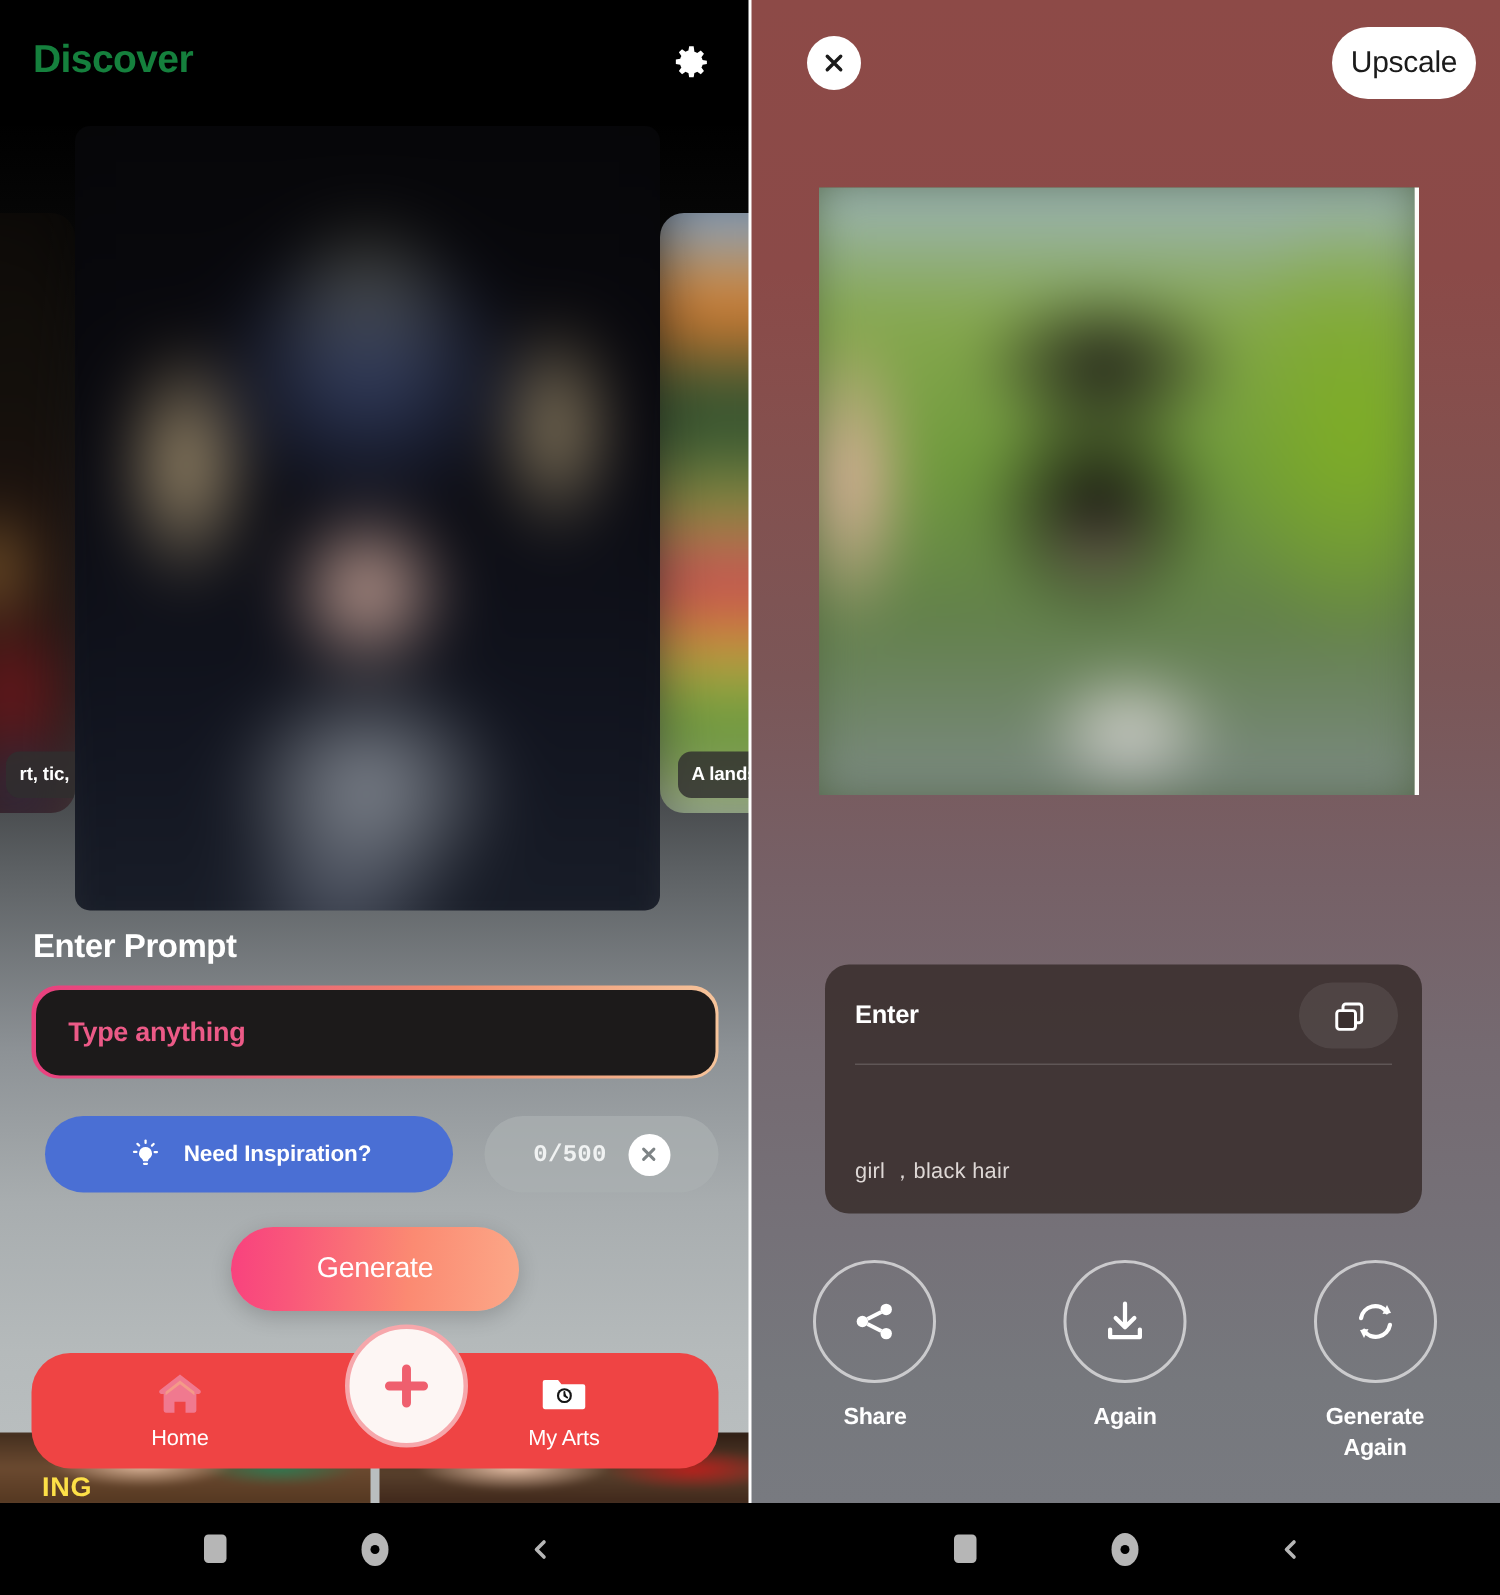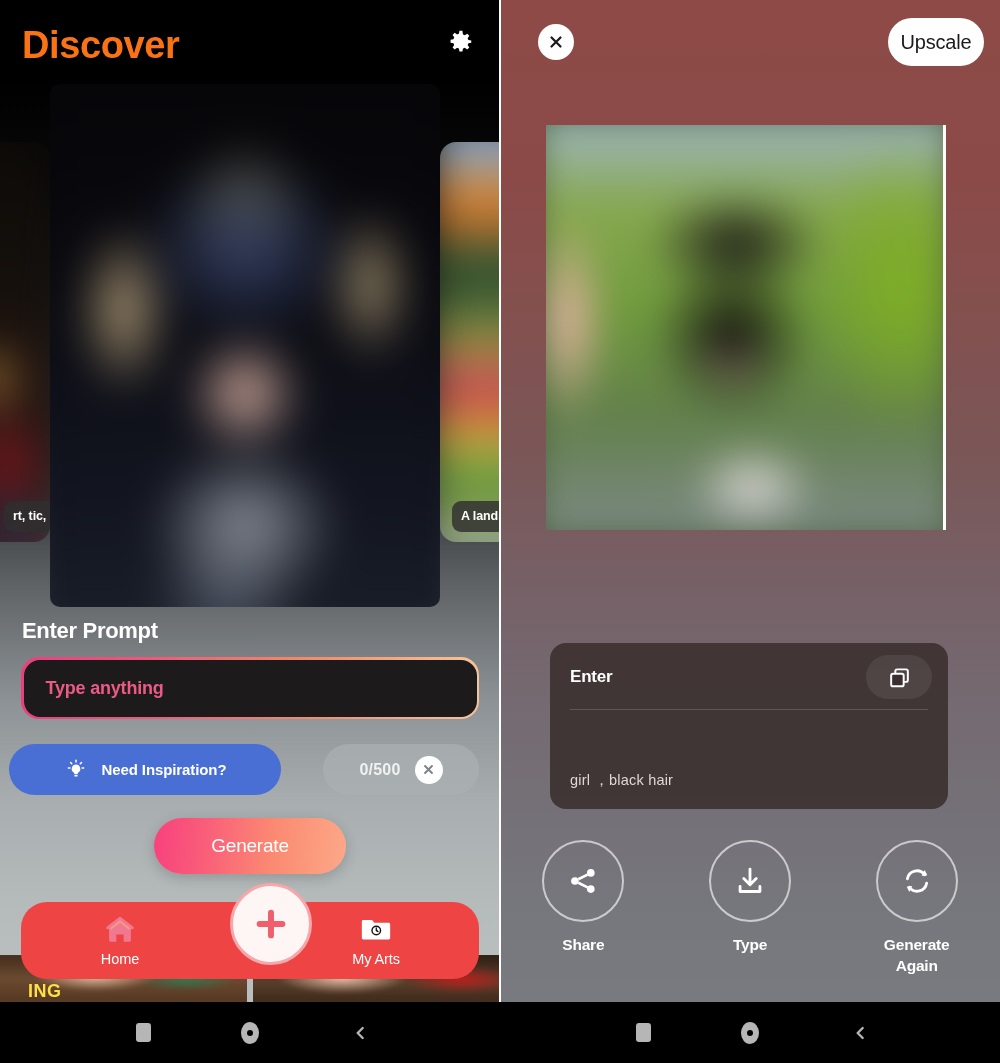--- a/index.html
+++ b/index.html
@@ -54,23 +54,23 @@
   .discover-bar {
     position: absolute;
     top: 0; left: 0;
     width: 500px; height: 84px;
     background: #000;
     z-index: 20;
   }
   .discover-title {
     position: absolute;
     left: 22px; top: 24px;
-    font-size: 38px;
-    font-weight: bold;
-    color: #f97316;
+    font-size: 26px;
+    font-weight: bold;
+    color: #15803d;
     letter-spacing: -0.4px;
   }
   .gear-btn {
     position: absolute;
     right: 17px; top: 19px;
     width: 46px; height: 46px;
     display: flex; align-items: center; justify-content: center;
   }
 
   
@@ -201,21 +201,21 @@
   }
   .prompt-placeholder {
     font-size: 18px;
     font-weight: bold;
     color: #ec5a87;
     letter-spacing: -0.2px;
   }
 
   .inspiration-btn {
     position: absolute;
-    left: 9px; top: 190px;
+    left: 30px; top: 190px;
     width: 272px; height: 51px;
     border-radius: 26px;
     background: #4a6fd4;
     display: flex;
     align-items: center;
     justify-content: center;
     gap: 14px;
   }
   .inspiration-btn .label {
     font-size: 15px;
@@ -227,20 +227,21 @@
   .counter-pill {
     position: absolute;
     left: 323px; top: 190px;
     width: 156px; height: 51px;
     border-radius: 26px;
     background: rgba(170,176,178,0.72);
     display: flex;
     align-items: center;
     justify-content: center;
     gap: 14px;
+    font-family: Liberation Mono, monospace;
   }
   .counter-text {
     font-size: 16px;
     font-weight: bold;
     color: #f0f2f2;
     letter-spacing: 0.2px;
   }
   .counter-x {
     width: 28px; height: 28px;
     border-radius: 50%;
@@ -649,21 +650,21 @@
         </div>
         <div class="action-label">Share</div>
       </div>
 
       <div class="action">
         <div class="action-circle">
           <svg width="34" height="34" viewBox="0 0 24 24">
             <path stroke="#ffffff" stroke-width="2" stroke-linecap="round" stroke-linejoin="round" fill="none" d="M12 3.6 V14.4 M7.6 10.3 L12 14.7 L16.4 10.3 M5 15.8 V19.4 H19 V15.8"></path>
           </svg>
         </div>
-        <div class="action-label">Type</div>
+        <div class="action-label">Again</div>
       </div>
 
       <div class="action">
         <div class="action-circle">
           <svg width="34" height="34" viewBox="0 0 24 24">
             <path stroke="#ffffff" stroke-width="2" stroke-linecap="round" fill="none" d="M5.2 10.4 A6.8 6.8 0 0 1 17.4 7.6"></path>
             <path stroke="#ffffff" stroke-width="2" stroke-linecap="round" fill="none" d="M18.8 13.6 A6.8 6.8 0 0 1 6.6 16.4"></path>
             <path fill="#ffffff" d="M17.4 4.2 l1.9 3.8 -4 0.5 z"></path>
             <path fill="#ffffff" d="M6.6 19.8 l-1.9 -3.8 4 -0.5 z"></path>
           </svg>

